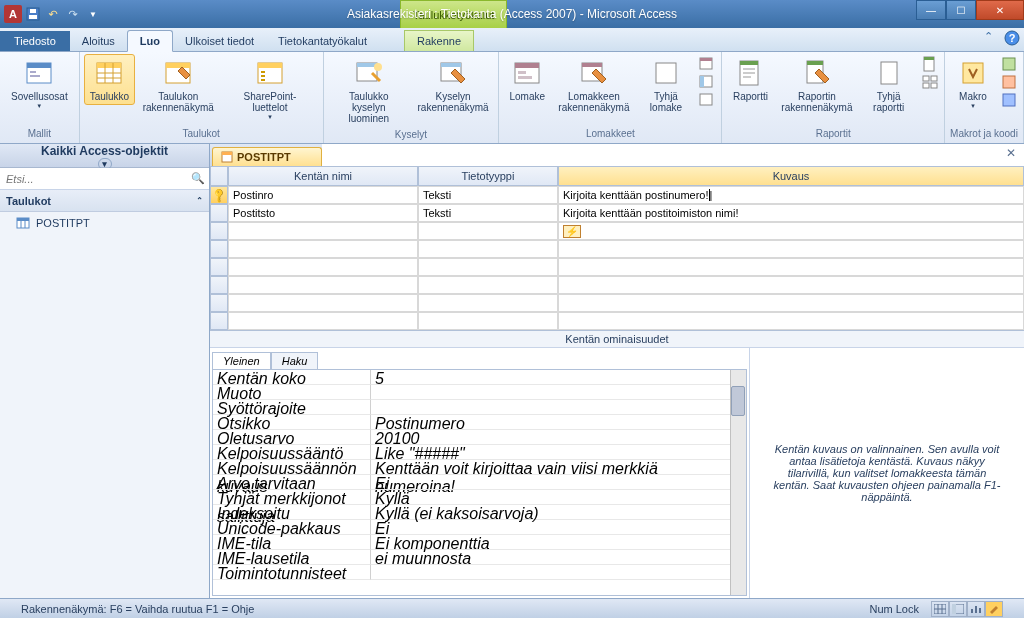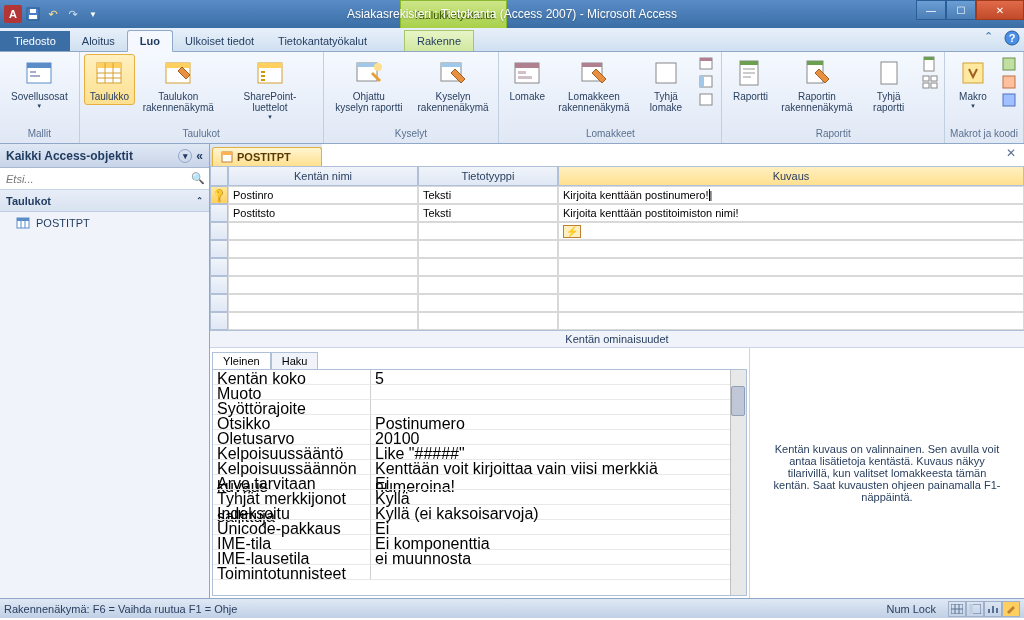--- a/index.html
+++ b/index.html
@@ -32,21 +32,21 @@
 .ribbon-items { flex: 1; display: flex; align-items: flex-start; gap: 2px; }
 .ribbon-btn { display: flex; flex-direction: column; align-items: center; justify-content: flex-start; padding: 2px 6px; text-align: center; font-size: 10px; color: #2a4060; min-width: 48px; cursor: pointer; border: 1px solid transparent; border-radius: 3px; }
 .ribbon-btn.highlight { background: linear-gradient(#fff0c0, #fde090); border-color: #e8b040; }
 .ribbon-icon { width: 32px; height: 32px; margin-bottom: 2px; display: flex; align-items: center; justify-content: center; font-size: 20px; }
 .ribbon-icon-sm { width: 16px; height: 16px; font-size: 12px; }
 .ribbon-stack { display: flex; flex-direction: column; gap: 2px; padding: 2px; }
 
 
 .workspace { display: flex; height: 454px; }
 .navpane { width: 210px; background: #f0f4fa; border-right: 1px solid #8fa8c8; display: flex; flex-direction: column; }
-.navpane-header { height: 24px; background: linear-gradient(#e0e8f5, #c8d4e8); border-bottom: 1px solid #a8b8d0; display: flex; align-items: center; padding: 0 6px; font-size: 12px; color: #1f3a5f; font-weight: bold; }
+.navpane-header { height: 24px; background: linear-gradient(#e0e8f5, #c8d4e8); border-bottom: 1px solid #a8b8d0; display: flex; align-items: center; padding: 0 6px; font-size: 12px; color: #1f3a5f; font-weight: bold; flex-direction: column; }
 .navpane-header .spacer { flex: 1; }
 .navpane-search { height: 22px; border-bottom: 1px solid #c8d4e8; display: flex; align-items: center; background: #fff; }
 .navpane-search input { flex: 1; border: none; outline: none; padding: 2px 6px; font-size: 11px; font-style: italic; color: #888; background: transparent; }
 .navpane-grouphdr { height: 22px; background: linear-gradient(#e8eef8, #d8e2f0); border-bottom: 1px solid #c0cce0; display: flex; align-items: center; padding: 0 6px; font-size: 11px; color: #1f3a5f; font-weight: bold; }
 .navpane-item { height: 22px; display: flex; align-items: center; padding: 0 6px 0 16px; font-size: 11px; color: #1f3a5f; gap: 6px; cursor: pointer; }
 .navpane-item .tbl-icon { width: 14px; height: 14px; }
 
 
 .designarea { flex: 1; display: flex; flex-direction: column; background: #fff; }
 .doc-tabs { height: 22px; background: linear-gradient(#e0e8f5, #c8d4e8); display: flex; align-items: flex-end; }
@@ -57,35 +57,35 @@
 .field-grid { display: grid; grid-template-columns: 18px 190px 140px 1fr; font-size: 11px; }
 .fg-hdr { background: linear-gradient(#f0f4fa, #e0e8f5); border: 1px solid #b0c0d8; padding: 3px 6px; text-align: center; color: #2a4060; }
 .fg-rowhdr { background: linear-gradient(#f0f4fa, #e0e8f5); border: 1px solid #b0c0d8; display: flex; align-items: center; justify-content: center; }
 .fg-rowhdr.sel { background: linear-gradient(#ffe8a0, #ffd060); }
 .fg-cell { border: 1px solid #d8d8d8; padding: 2px 4px; height: 18px; }
 .key-icon { color: #c08000; font-size: 10px; transform: rotate(-45deg); }
 .bolt-icon { color: #c08000; font-size: 10px; }
 
 .prop-sheet { flex: 1; display: flex; flex-direction: column; border-top: 1px solid #b0c0d8; }
 .prop-header { text-align: center; font-size: 11px; color: #2a4060; background: #f0f4fa; padding: 2px; border-bottom: 1px solid #c8d4e8; }
-.prop-body { flex: 1; display: flex; }
+.prop-body { flex: 1; display: flex; font-style: italic; }
 .prop-left { width: 540px; display: flex; flex-direction: column; border-right: 1px solid #c8d4e8; }
 .prop-tabs { display: flex; height: 22px; align-items: flex-end; padding: 2px 2px 0 2px; }
 .prop-tab { border: 1px solid #b0c0d8; padding: 2px 10px; font-size: 11px; background: #f0f4fa; }
 .prop-tab.active { background: #fff; border-bottom-color: #fff; }
 .prop-grid { flex: 1; overflow: hidden; border: 1px solid #b0c0d8; margin: -1px 2px 2px 2px; position: relative; }
 .prop-row { display: flex; font-size: 16px; height: 15px; }
 .prop-name { width: 158px; border-right: 1px solid #d0d0d0; border-bottom: 1px solid #e8e8e8; padding: 0 4px; }
 .prop-val { flex: 1; border-bottom: 1px solid #e8e8e8; padding: 0 4px; }
 .prop-scroll { position: absolute; right: 0; top: 0; bottom: 0; width: 16px; background: #e8e8e8; border-left: 1px solid #c0c0c0; }
 .prop-scroll-thumb { position: absolute; right: 1px; top: 16px; width: 14px; height: 30px; background: #c0c8d8; border: 1px solid #90a0b8; border-radius: 2px; }
 .prop-help { flex: 1; display: flex; align-items: center; justify-content: center; text-align: center; font-size: 11px; color: #2a4060; padding: 10px 20px; }
 
 
-.statusbar { height: 20px; background: linear-gradient(#e0e8f5, #c0d0e5); border-top: 1px solid #8fa8c8; display: flex; align-items: center; font-size: 11px; color: #2a4060; padding: 0 4px; }
+.statusbar { height: 20px; background: linear-gradient(#e0e8f5, #c0d0e5); border-top: 1px solid #8fa8c8; display: flex; align-items: center; font-size: 11px; color: #2a4060; padding: 0 21px; }
 .statusbar .spacer { flex: 1; }
 .view-btns { display: flex; gap: 0; }
 .view-btn { width: 18px; height: 16px; border: 1px solid #a0b0c8; display: flex; align-items: center; justify-content: center; font-size: 9px; }
 .view-btn.active { background: #ffd060; }
 
 svg { display: block; }
 </style>
 </head>
 <body>
 
@@ -195,21 +195,21 @@
     <div class="ribbon-items">
       <div class="ribbon-btn">
         <div class="ribbon-icon">
             <svg width="28" height="28">
               <rect x="2" y="4" width="20" height="18" fill="#fff" stroke="#888"></rect>
               <rect x="2" y="4" width="20" height="4" fill="#a0c8e8"></rect>
               <path d="M17 14 L25 22" stroke="#e8a030" stroke-width="3"></path>
               <circle cx="23" cy="8" r="4" fill="#ffe090"></circle>
             </svg>
           </div>
-        <span style="white-space:normal;max-width:72px">Ohjattu kyselyn raportti</span>
+        <span style="white-space:normal;max-width:72px">Taulukko kyselyn luominen</span>
       </div>
       <div class="ribbon-btn">
         <div class="ribbon-icon">
             <svg width="28" height="28">
               <rect x="2" y="4" width="20" height="18" fill="#fff" stroke="#888"></rect>
               <rect x="2" y="4" width="20" height="4" fill="#a0c8e8"></rect>
               <path d="M16 10 L26 20 L22 24 L12 14 Z" fill="#e89040" stroke="#a06020"></path>
             </svg>
           </div>
         <span style="white-space:normal;max-width:72px">Kyselyn rakennenäkymä</span>

